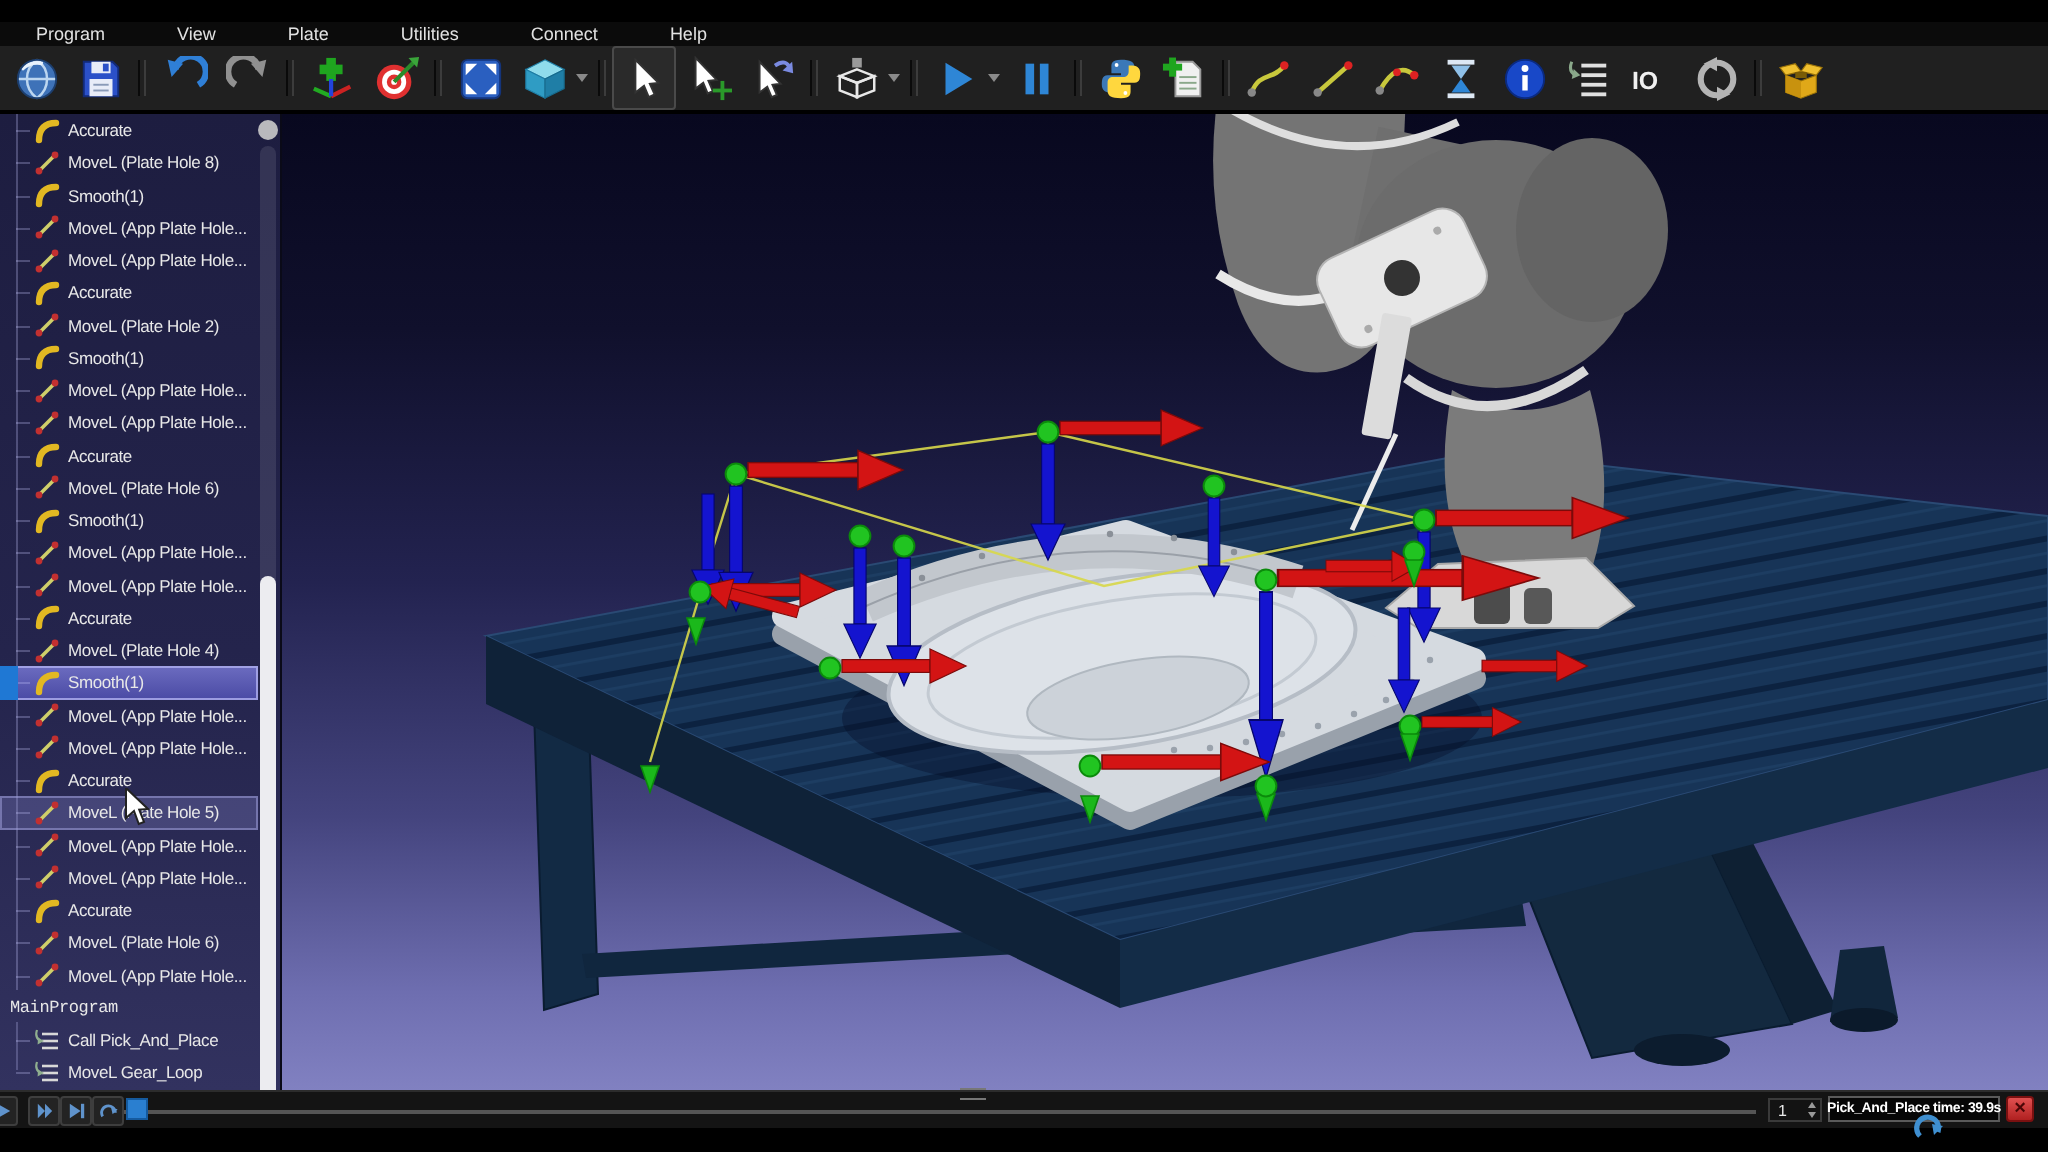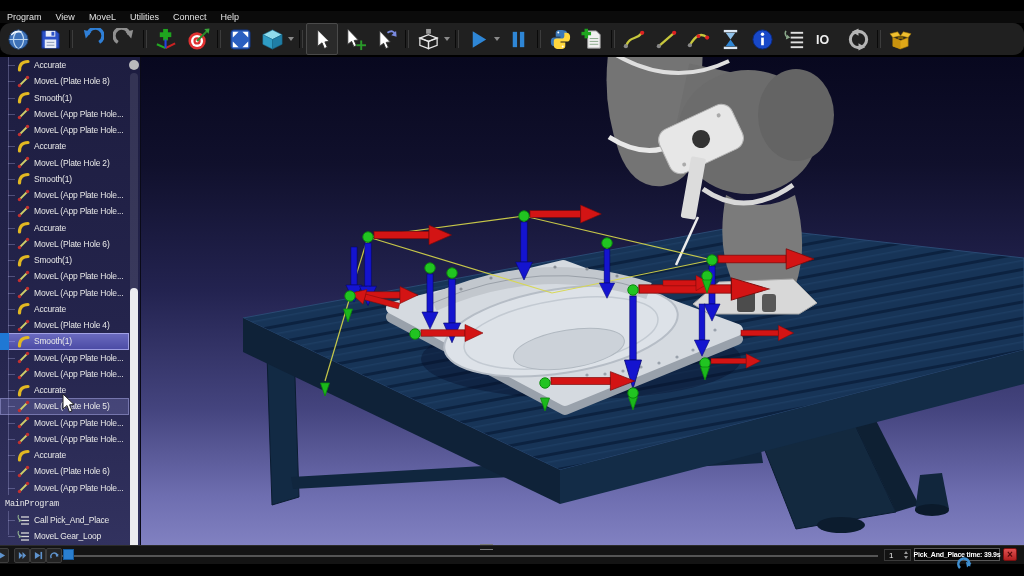--- a/index.html
+++ b/index.html
@@ -3,23 +3,23 @@
 <meta charset="utf-8">
 <style>
   html,body{margin:0;padding:0;background:#000;}
   .screen{position:relative;width:1024px;height:576px;overflow:hidden;
     font-family:"Liberation Sans",sans-serif;color:#e8e8e8;background:#000;}
   
   .titlebar{position:absolute;left:0;top:0;width:1024px;height:11px;background:#000;
     font-size:8.5px;line-height:11px;color:#cfcfcf;white-space:nowrap;}
   .menubar{position:absolute;left:0;top:11px;width:1024px;height:12px;background:#0b0b0b;
     display:flex;align-items:center;font-size:9px;color:#e2e2e2;}
-  .menubar span{padding:0 7px;cursor:default;}
+  .menubar span{padding:0 18px;cursor:default;}
   .toolbar{position:absolute;left:0;top:23px;width:1024px;height:34px;background:#202020;
-    border-bottom:2px solid #000;display:flex;align-items:center;padding-left:2px;box-sizing:border-box;border-radius:11px;}
+    border-bottom:2px solid #000;display:flex;align-items:center;padding-left:2px;box-sizing:border-box;}
   .tb-btn{width:30px;height:30px;display:flex;align-items:center;justify-content:center;flex:0 0 auto;border:1px solid transparent;border-radius:2px;}
   .tb-btn.active{border-color:#4a4a4a;background:#2a2a2a;}
   .tb-btn svg{width:23px;height:23px;}
   .tb-sep{width:2px;height:18px;border-left:1px solid #0a0a0a;border-right:1px solid #3c3c3c;margin:0 3px;flex:0 0 auto;}
   .tb-caret{width:0;height:0;border-left:3.5px solid transparent;border-right:3.5px solid transparent;
     border-top:4px solid #8a8a8a;margin:0 2px 0 0;flex:0 0 auto;}
   
   .sidebar{position:absolute;left:0;top:57px;width:141px;height:488px;
     background:linear-gradient(180deg,#1d1d40 0%,#24244c 55%,#32325f 100%);
     border-right:1px solid #0a0a18;box-sizing:border-box;overflow:hidden;}
@@ -65,21 +65,21 @@
   .status-ref{position:absolute;left:956px;top:555px;width:17px;height:17px;}
   .cursor{position:absolute;left:62px;top:394px;width:14px;height:20px;z-index:50;}
 </style>
 </head>
 <body>
 <div class="screen">
 
   <div class="menubar" id="menubar">
       <span>Program</span>
       <span>View</span>
-      <span>MoveL</span>
+      <span>Plate</span>
       <span>Utilities</span>
       <span>Connect</span>
       <span>Help</span>
     </div>
   <div class="toolbar" id="toolbar">
       <div class="tb-btn">
         <svg viewBox="0 0 24 24">
           <circle cx="12" cy="12" r="10" fill="#3e72b8"></circle>
           <path d="M2,12 H22 M12,2 C5,7 5,17 12,22 M12,2 C19,7 19,17 12,22" stroke="#bcd6f0" stroke-width="1.3" fill="none"></path>
           <path d="M4,7 Q9,2.5 15,4" stroke="#e8f2fc" stroke-width="2" fill="none"></path>

